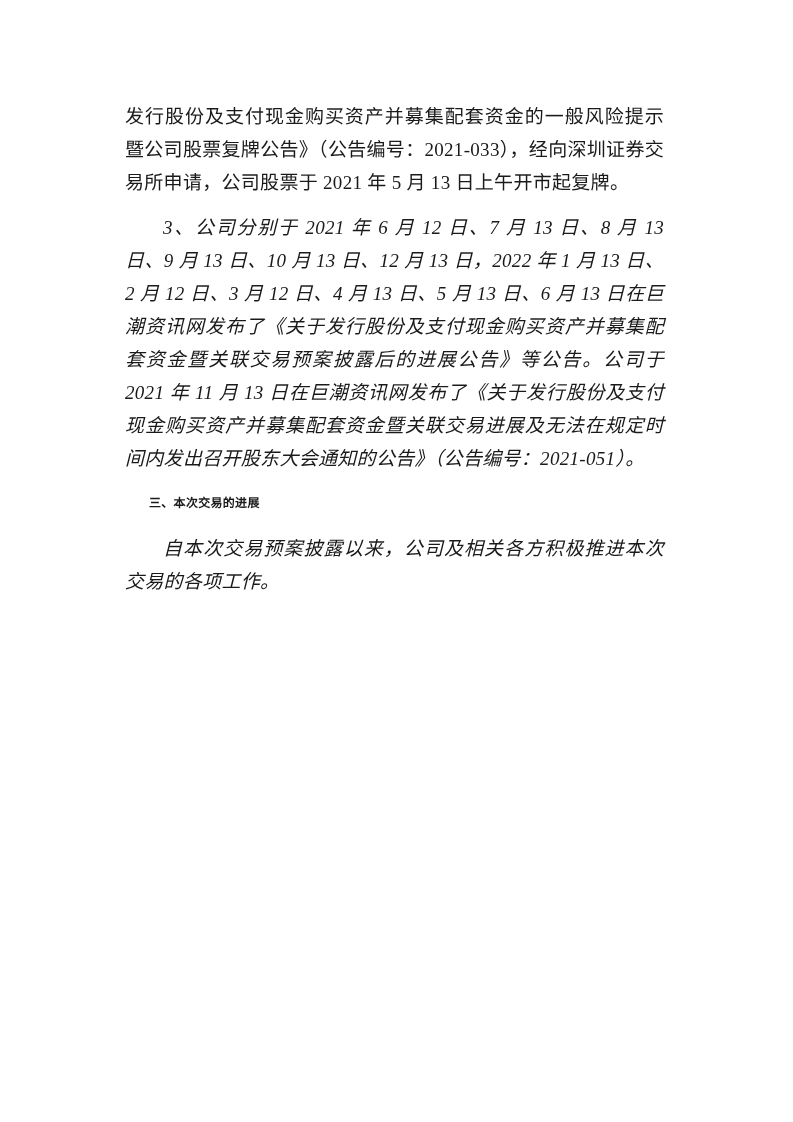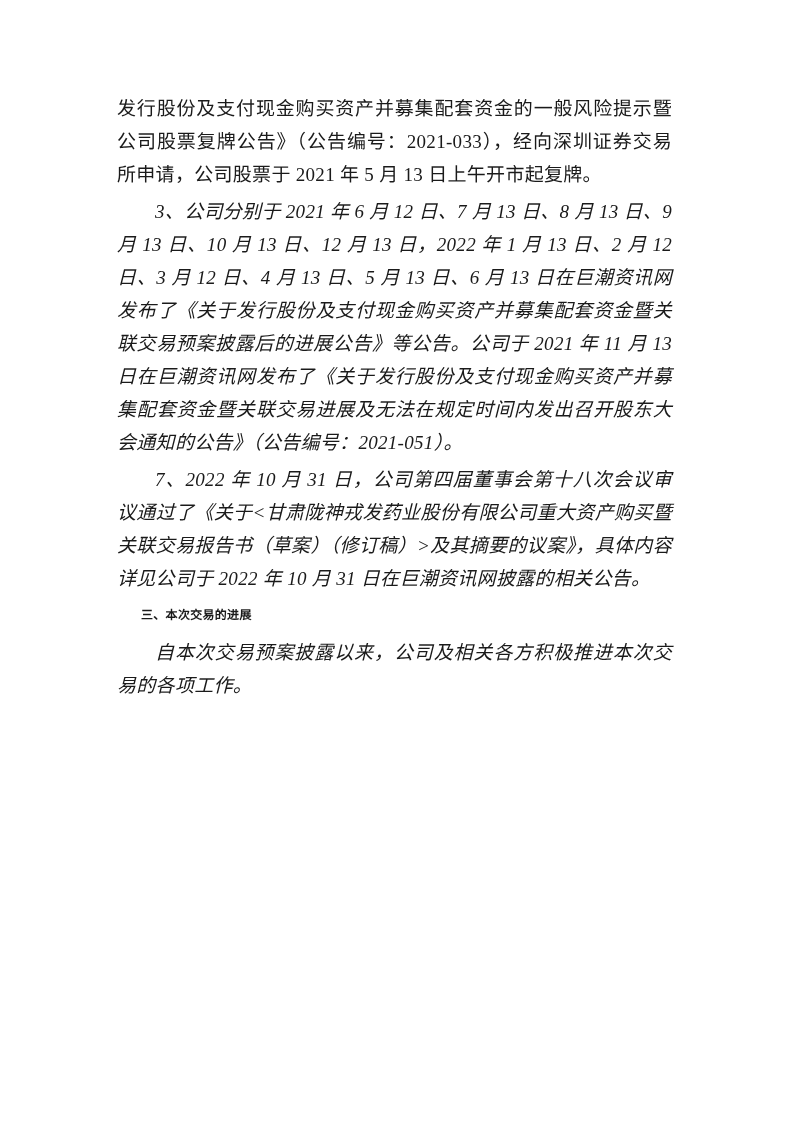--- a/index.html
+++ b/index.html
@@ -20,38 +20,37 @@
     position: absolute;
     top: 88px;
     left: 113px;
     width: 563px;
     font-size: 19px;
     line-height: 33px;
     text-align: justify;
     letter-spacing: 0.3px;
   }
   .content p {
-    margin: 4px;
+    margin: 12px;
     padding: 0;
   }
   .para-indent {
     text-indent: 2em;
     font-style: italic;
   }
   .section-heading {
     font-weight: bold;
     text-indent: 2em;
     font-family: "Liberation Sans", "DejaVu Sans", sans-serif;
     font-size: 12px;
   }
 </style>
 </head>
 <body>
 
 <div class="page">
   <div class="content">
     <p>发行股份及支付现金购买资产并募集配套资金的一般风险提示暨公司股票复牌公告》（公告编号：2021-033），经向深圳证券交易所申请，公司股票于 2021 年 5 月 13 日上午开市起复牌。</p>
     <p class="para-indent">3、公司分别于 2021 年 6 月 12 日、7 月 13 日、8 月 13 日、9 月 13 日、10 月 13 日、12 月 13 日，2022 年 1 月 13 日、2 月 12 日、3 月 12 日、4 月 13 日、5 月 13 日、6 月 13 日在巨潮资讯网发布了《关于发行股份及支付现金购买资产并募集配套资金暨关联交易预案披露后的进展公告》等公告。公司于 2021 年 11 月 13 日在巨潮资讯网发布了《关于发行股份及支付现金购买资产并募集配套资金暨关联交易进展及无法在规定时间内发出召开股东大会通知的公告》（公告编号：2021-051）。</p>
-    <p class="para-indent">7、2022 年 10 月 31 日，公司第四届董事会第十八次会议审议通过了《关于&lt;甘肃陇神戎发药业股份有限公司重大资产购买暨关联交易报告书（草案）（修订稿）&gt;及其摘要的议案》，具体内容详见公司于 2022 年 10 月 31 日在巨潮资讯网披露的相关公告。</p>
     <p class="section-heading">三、本次交易的进展</p>
     <p class="para-indent">自本次交易预案披露以来，公司及相关各方积极推进本次交易的各项工作。</p>
   </div>
 </div>
 
 </body></html>

